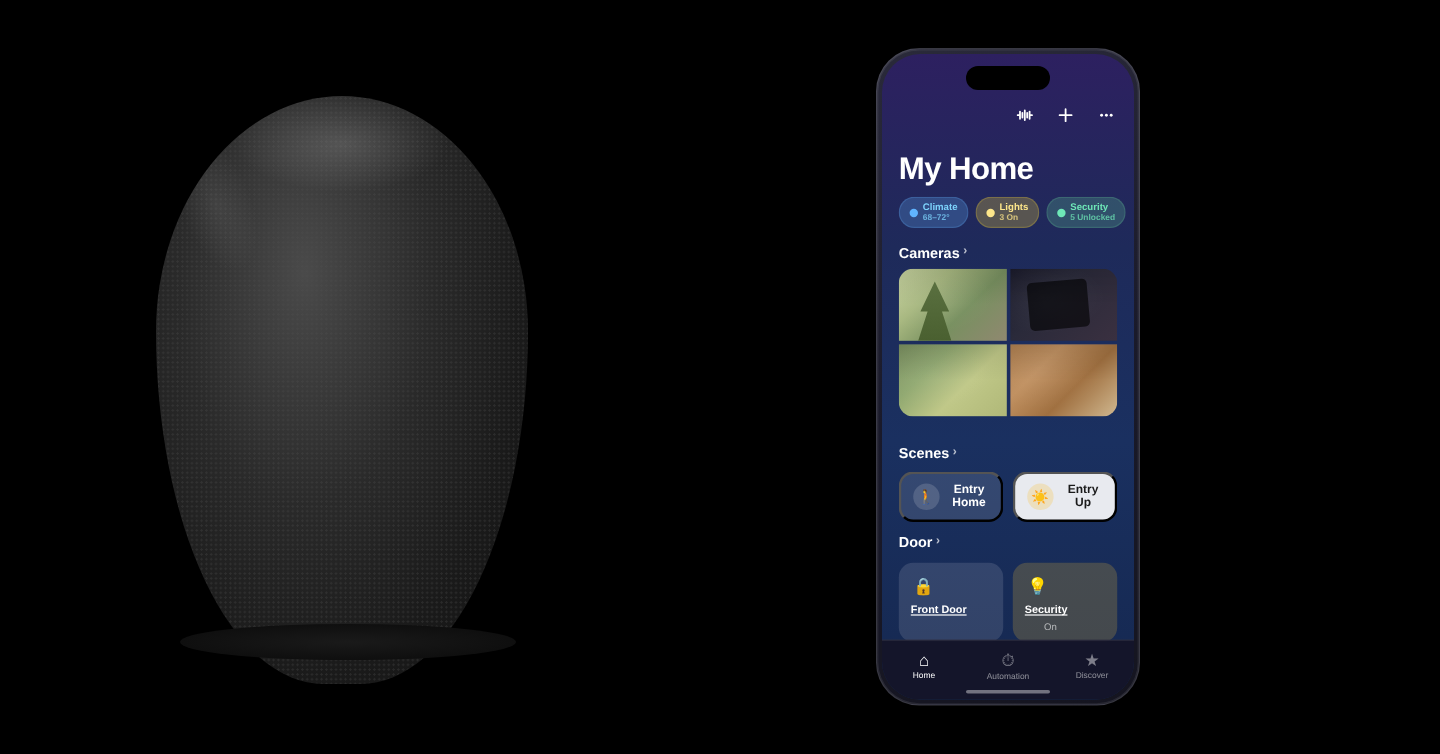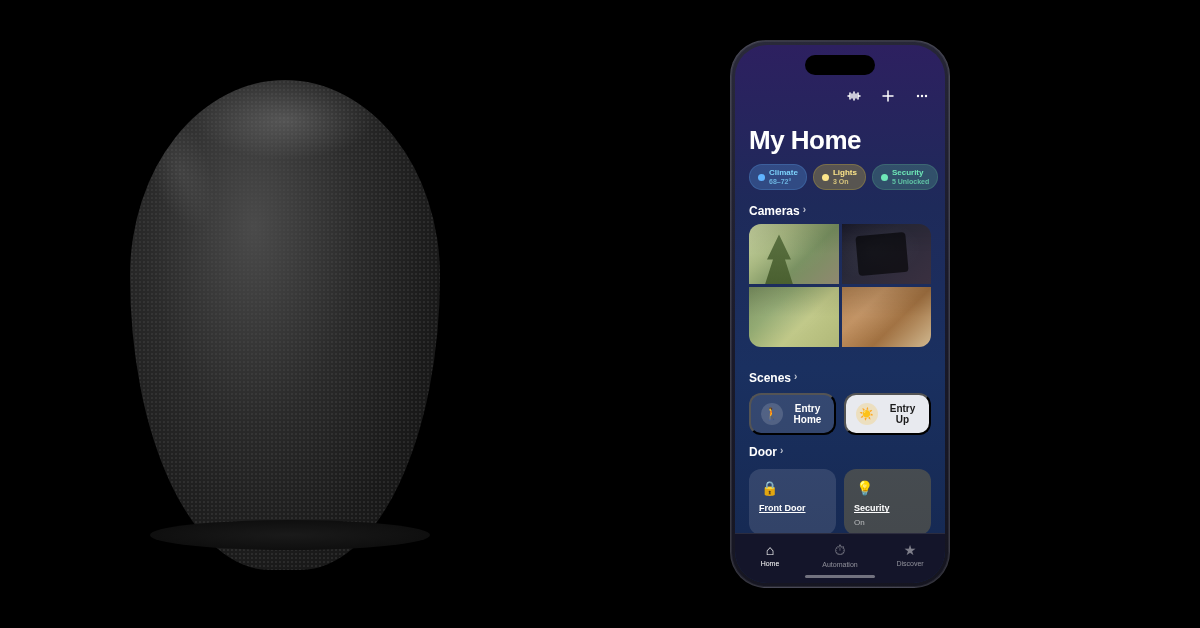--- a/index.html
+++ b/index.html
@@ -413,20 +413,21 @@
       font-size: 9px;
       font-weight: 600;
       color: #fff;
       line-height: 1.2;
       text-decoration: underline;
     }
 
     .device-tile-status {
       font-size: 8px;
       color: rgba(255,255,255,0.6);
+      margin-left: 16px;
     }
 
     .sconces-tile {
       background: rgba(255, 200, 50, 0.2);
     }
 
     .overhead-row {
       display: flex;
       align-items: center;
       gap: 6px;

